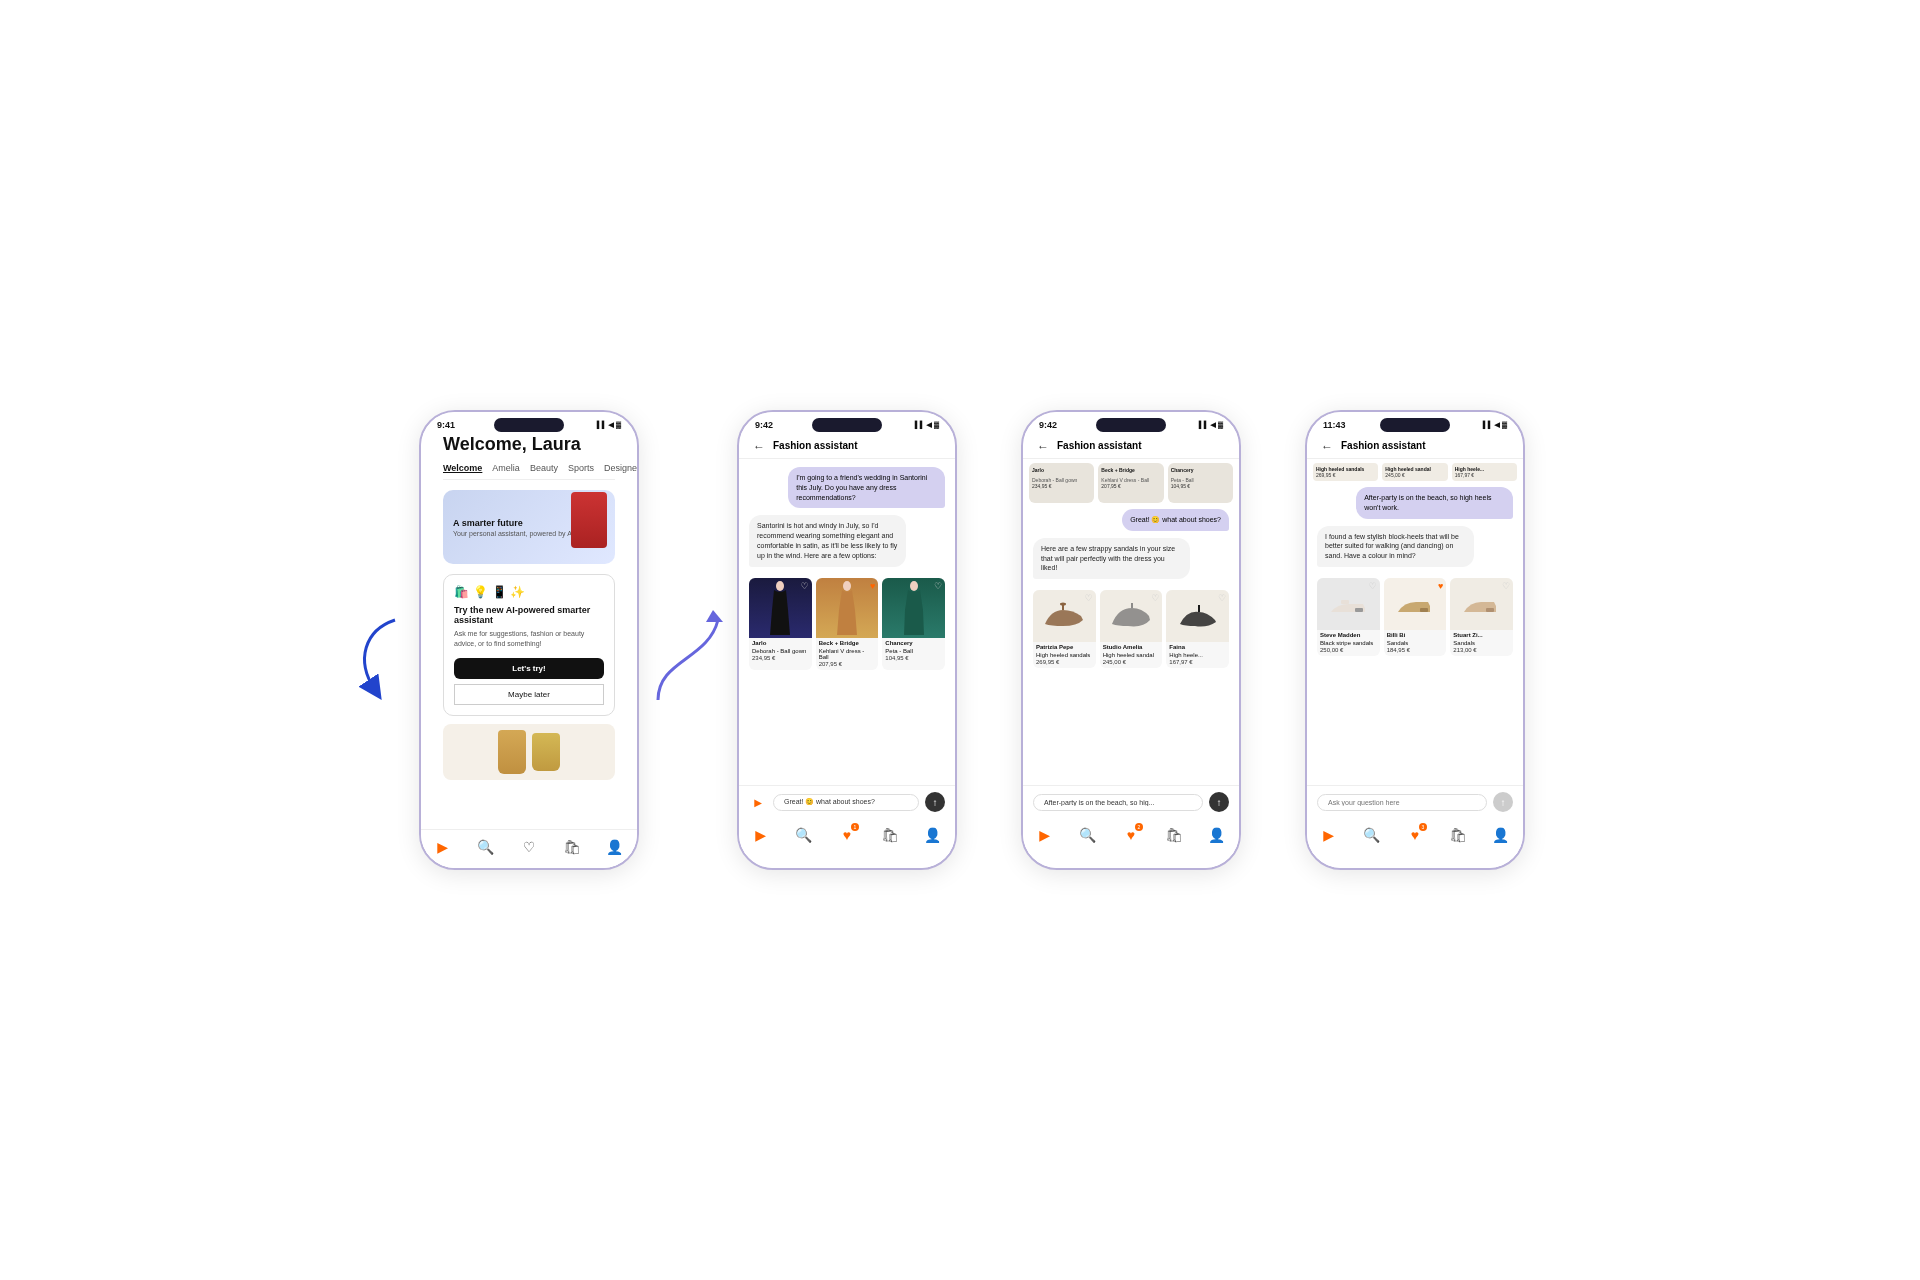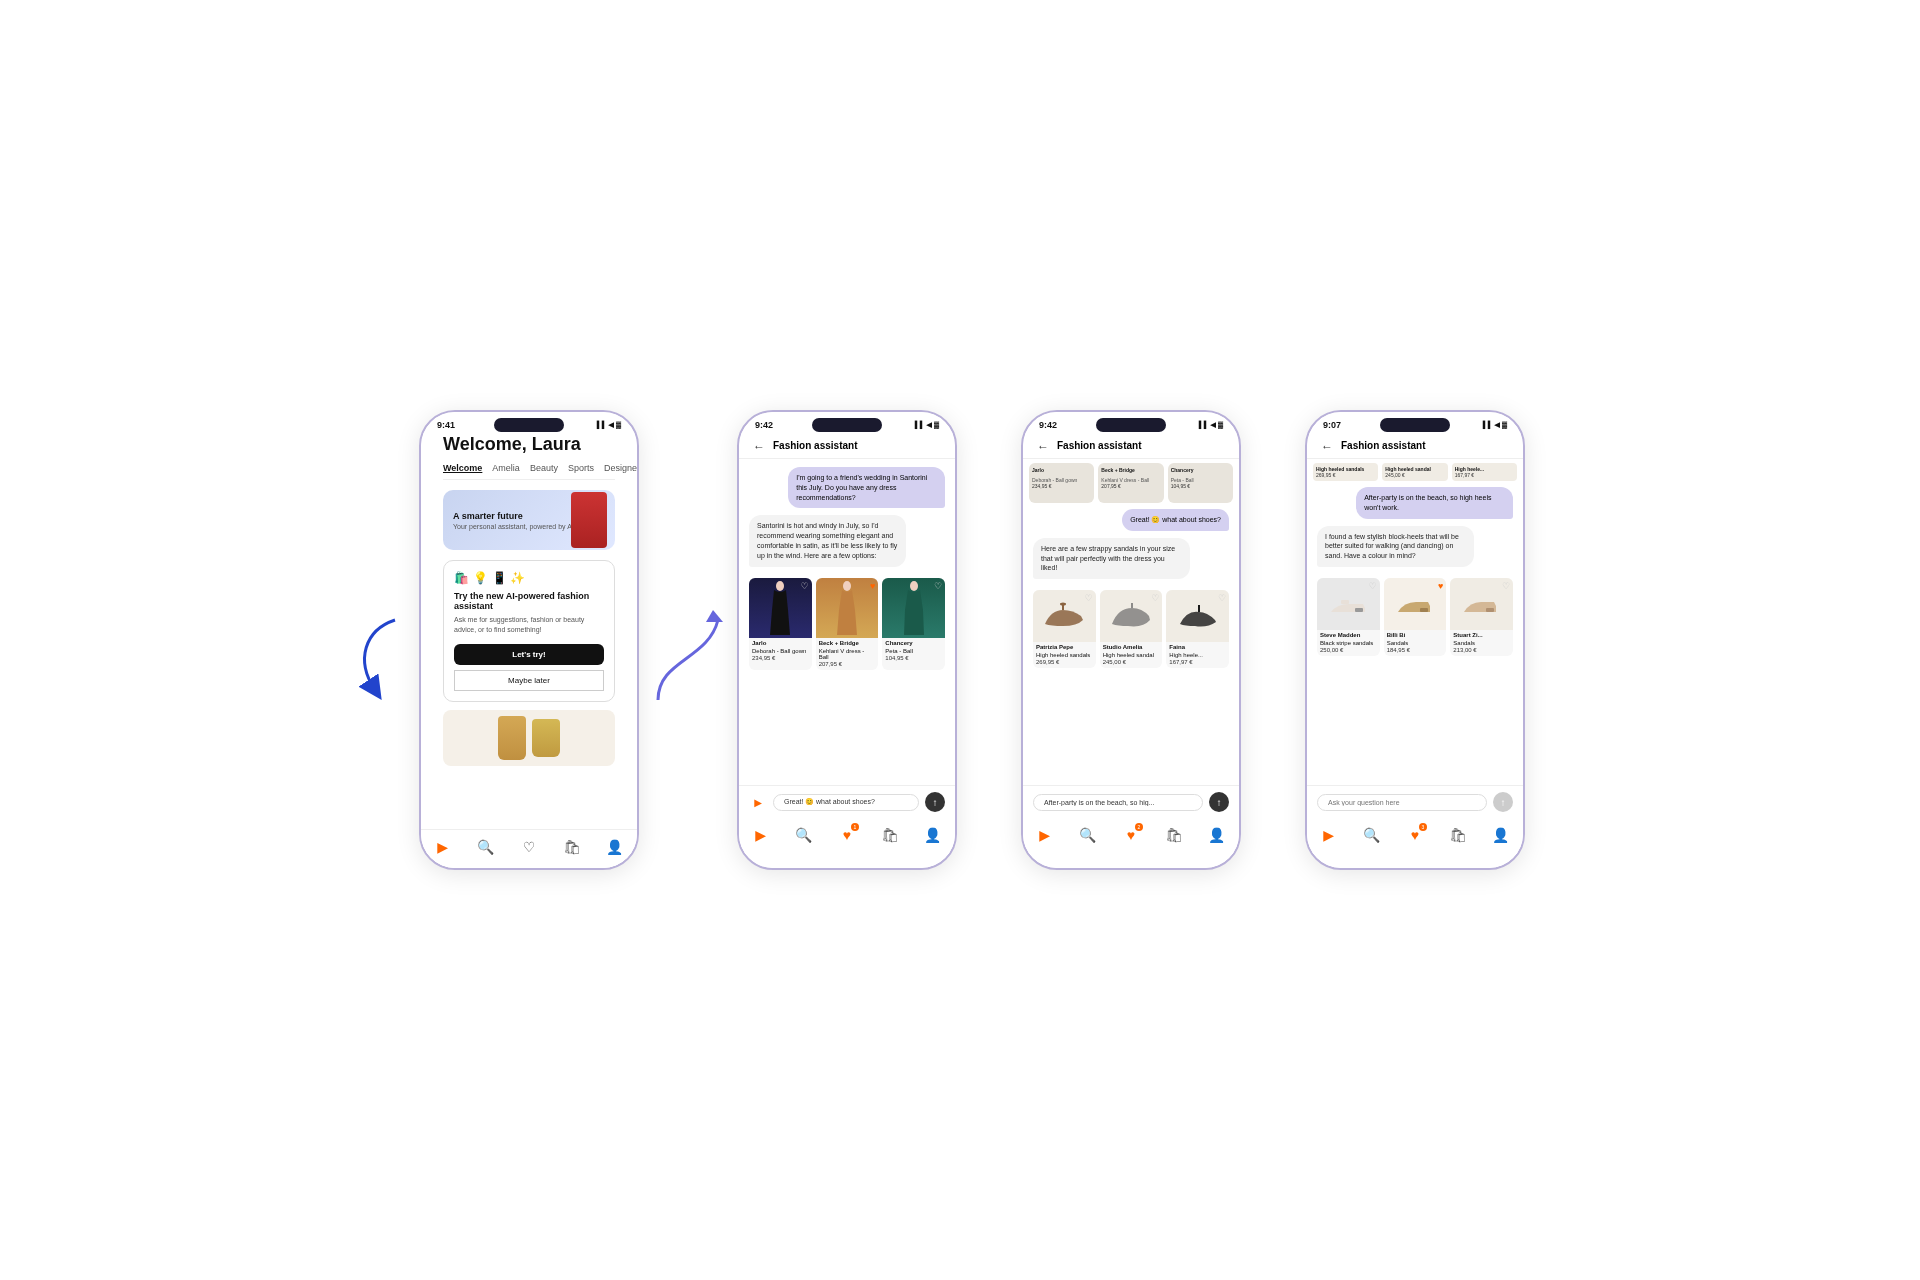--- a/index.html
+++ b/index.html
@@ -96,21 +96,21 @@
 
     .nav-tab { cursor: pointer; }
     .nav-tab.active { font-weight: 700; color: #111; text-decoration: underline; }
 
     .hero-banner {
       background: linear-gradient(135deg, #c8d4f0 0%, #e0e8ff 100%);
       border-radius: 10px;
       padding: 10px 10px;
       margin-bottom: 10px;
       position: relative;
-      height: 60px;
+      height: 74px;
       overflow: hidden;
       display: flex;
       align-items: center;
     }
 
     .hero-text-block { flex: 1; }
     .hero-title { font-size: 9px; font-weight: 700; color: #111; }
     .hero-subtitle { font-size: 7px; color: #555; margin-top: 2px; }
 
     .hero-figure {
@@ -420,21 +420,21 @@
             <div class="hero-figure"></div>
           </div>
 
           <div class="ai-card">
             <div class="ai-icons">
               <span>🛍️</span>
                 <span>💡</span>
                 <span>📱</span>
                 <span>✨</span>
             </div>
-            <div class="ai-card-title">Try the new AI-powered fashion assistant</div>
+            <div class="ai-card-title">Try the new AI-powered smarter assistant</div>
             <div class="ai-card-desc">Ask me for suggestions, fashion or beauty advice, or to find something!</div>
             <button class="btn-primary">Let's try!</button>
             <button class="btn-secondary">Maybe later</button>
           </div>
 
           <div class="product-strip">
             <div class="product-bottle"></div>
             <div class="product-bottle" style="height:38px; background:linear-gradient(180deg, #d4b855 0%, #c09a40 100%);"></div>
           </div>
         </div>
@@ -638,21 +638,21 @@
       </div>
     </div>
   </div>
 
   <div style="width:16px; flex-shrink:0;"></div>
 
   <div class="phone">
     <div class="phone-inner">
       <div class="notch"></div>
       <div class="status-bar">
-        <span class="status-time">9:07</span>
+        <span class="status-time">11:43</span>
         <span class="status-icons">▌▌ ◀ ▓</span>
       </div>
 
       <div class="phone-body">
         <div class="chat-header">
           <span class="back-arrow">←</span>
           <span>Fashion assistant</span>
         </div>
 
         <div style="display:flex; gap:4px; padding:4px 6px 0; overflow:hidden;">

